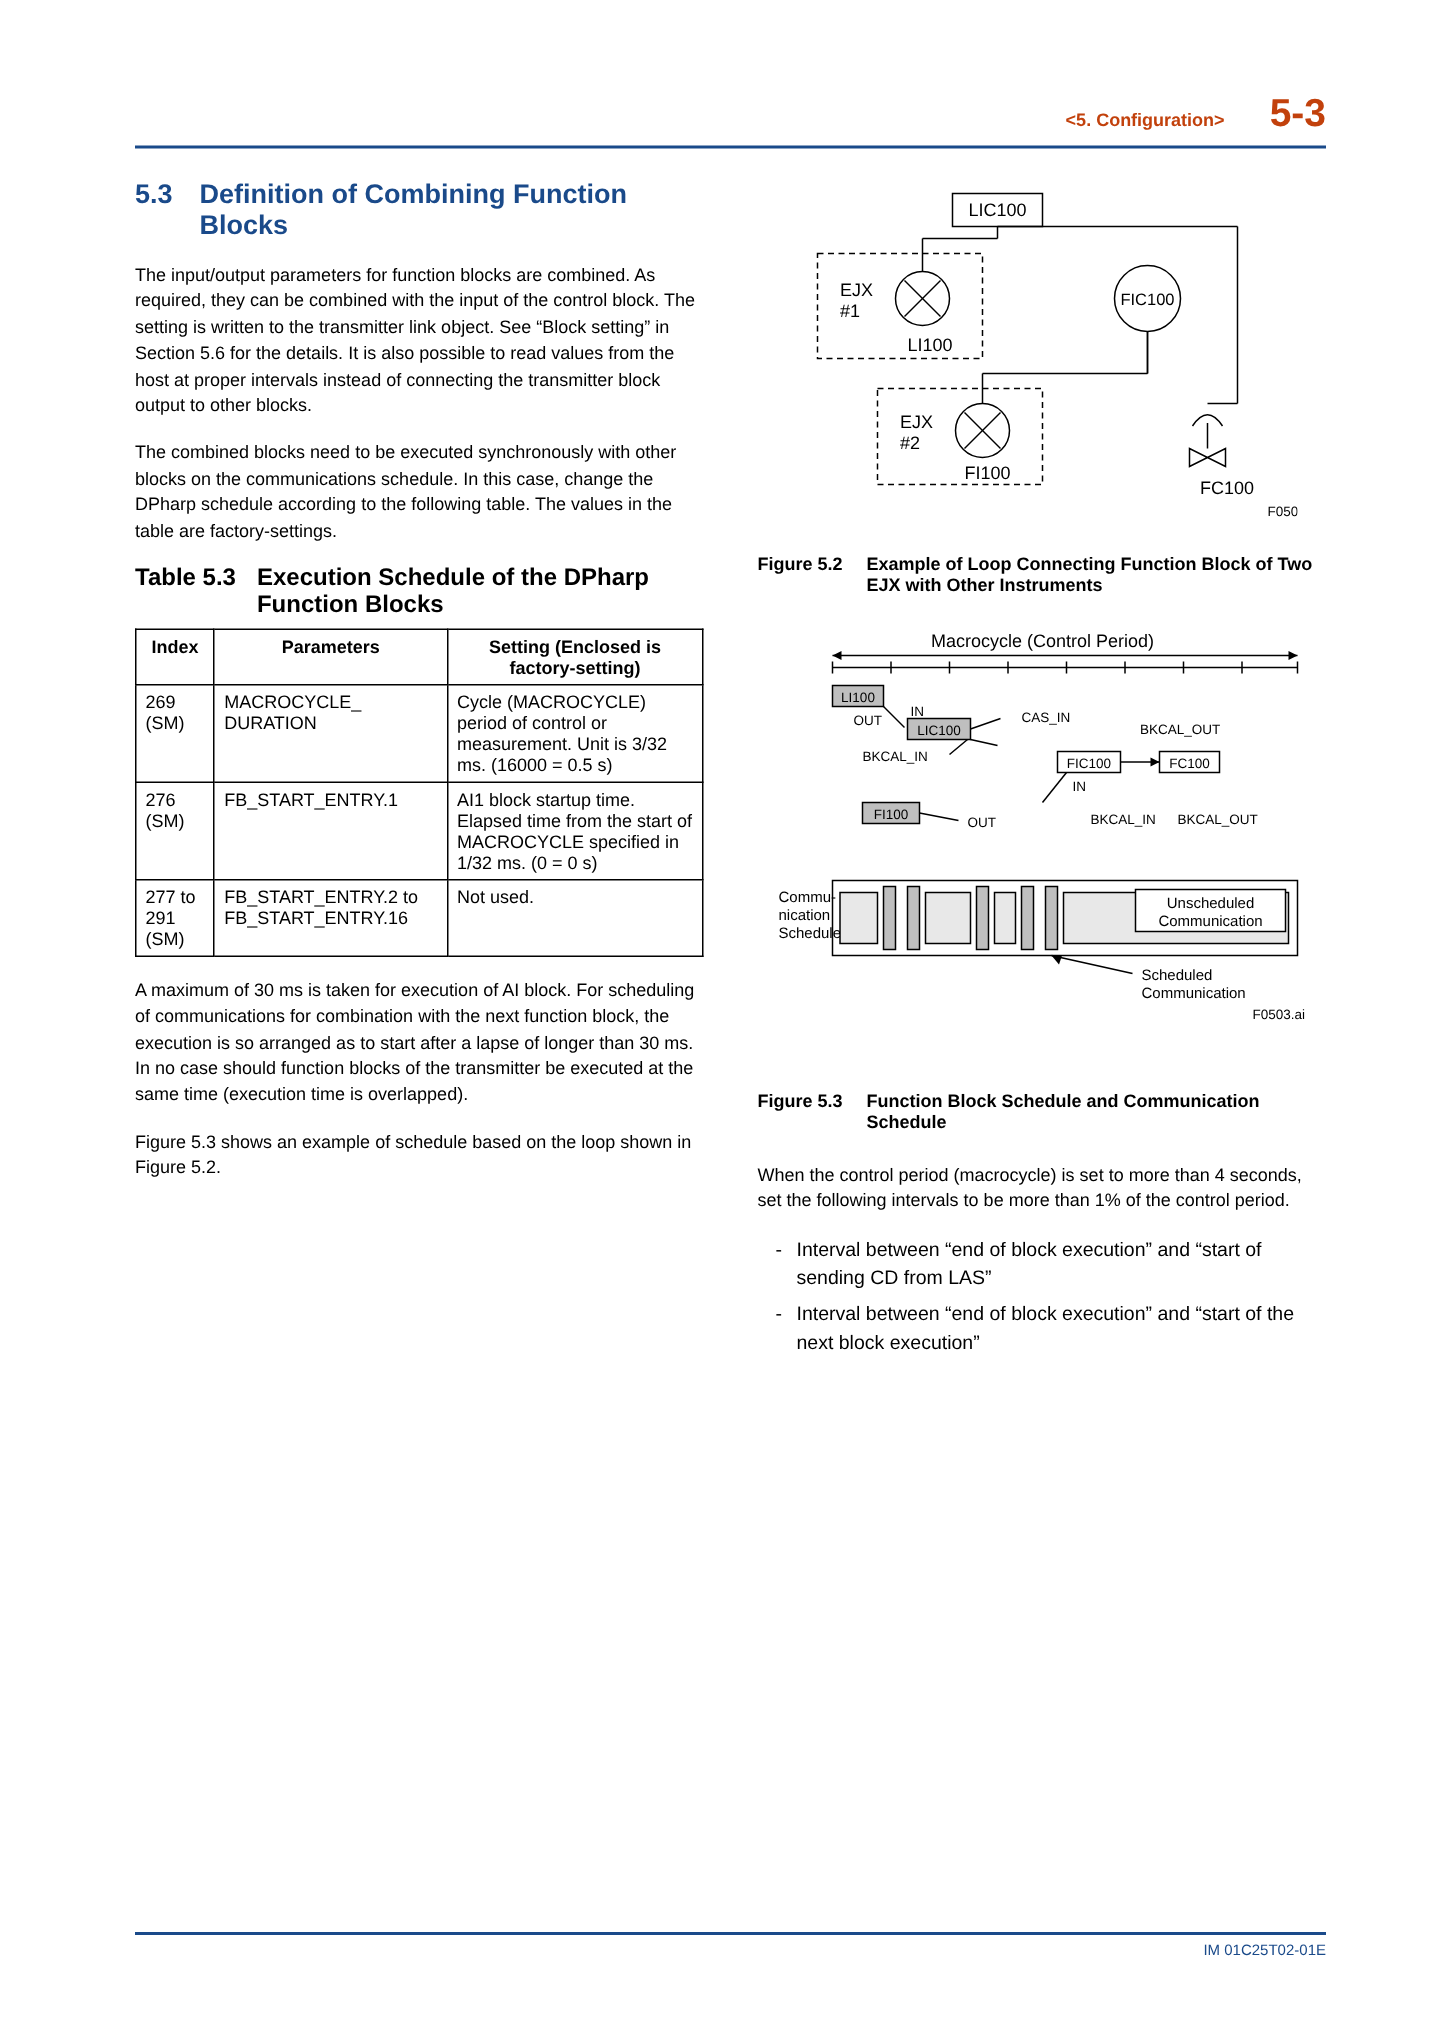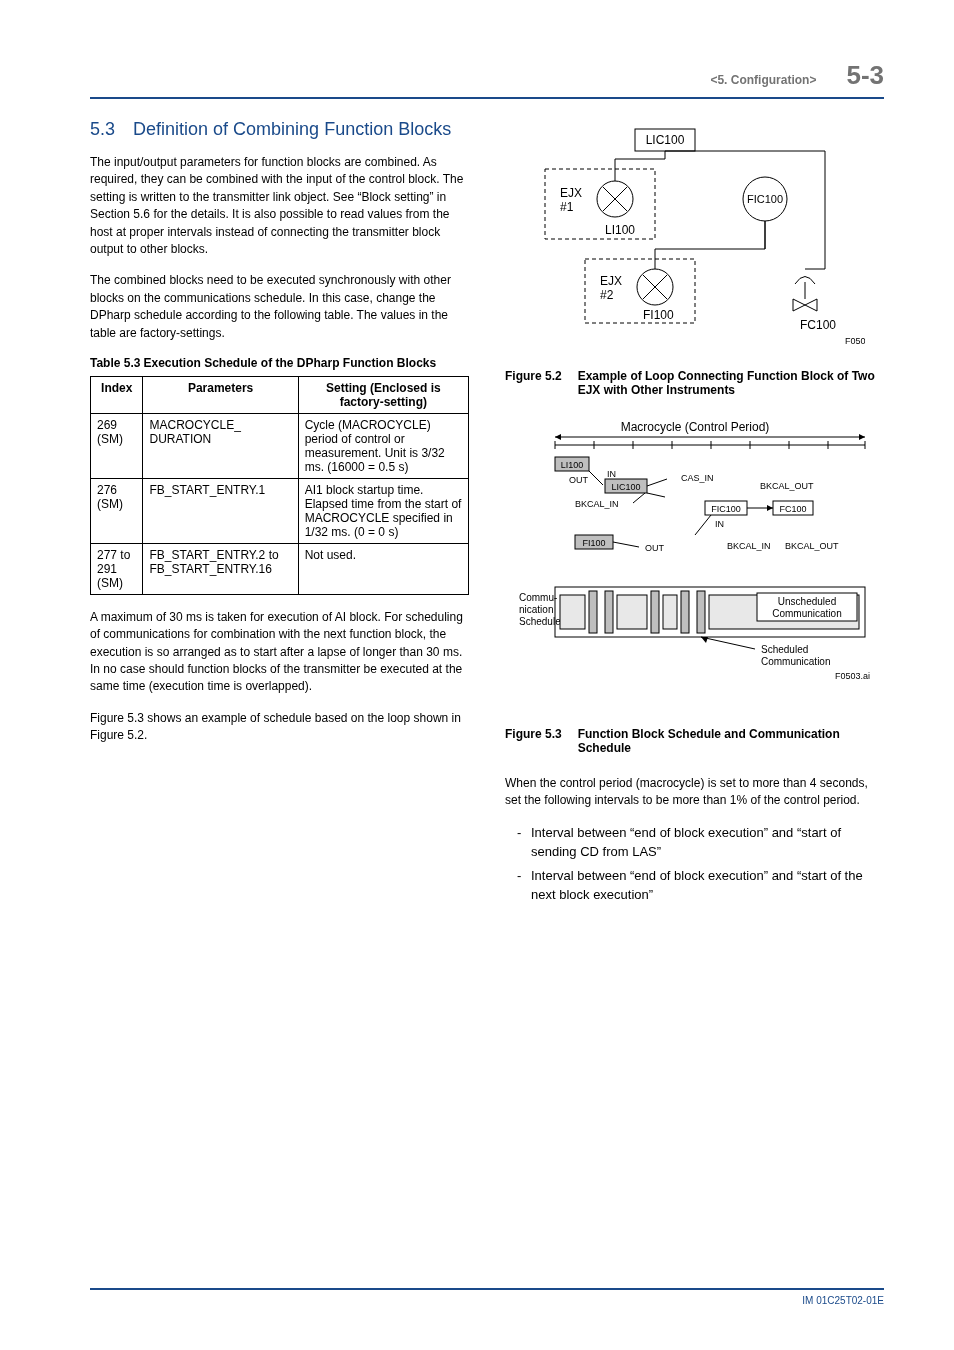--- a/index.html
+++ b/index.html
@@ -13,47 +13,47 @@
   }
   .page { padding: 60px 70px 40px 90px; }
   .header-row {
     display: flex;
     justify-content: flex-end;
     align-items: baseline;
     gap: 30px;
     border-bottom: 2px solid #1a4a8a;
     padding-bottom: 6px;
     margin-bottom: 20px;
-    color: #737373;
+    color: #c2410c;
   }
   .breadcrumb { font-size: 12px; font-weight: bold; }
   .pagenum { font-size: 26px; font-weight: bold; }
   .columns { display: flex; gap: 36px; }
   .col { flex: 1; min-width: 0; }
   .section-title {
     color: #1a4a8a;
     font-size: 18px;
-    font-weight: normal;
+    font-weight: bold;
     margin-bottom: 14px;
     display: flex;
     gap: 18px;
   }
   .section-title .num { flex: 0 0 auto; }
   .section-title .txt { flex: 1; }
   p.body {
     font-size: 12px;
     line-height: 1.45;
     margin-bottom: 14px;
   }
   .table-caption {
-    font-size: 12px;
+    font-size: 16px;
     font-weight: bold;
     margin: 8px 0 6px 0;
     display: flex;
-    gap: 3px;
+    gap: 14px;
   }
   .table-caption .tcnum { flex: 0 0 auto; }
   .table-caption .tctxt { flex: 1; }
   table.tbl {
     border-collapse: collapse;
     width: 100%;
     font-size: 12px;
     margin-bottom: 14px;
   }
   table.tbl th, table.tbl td {

